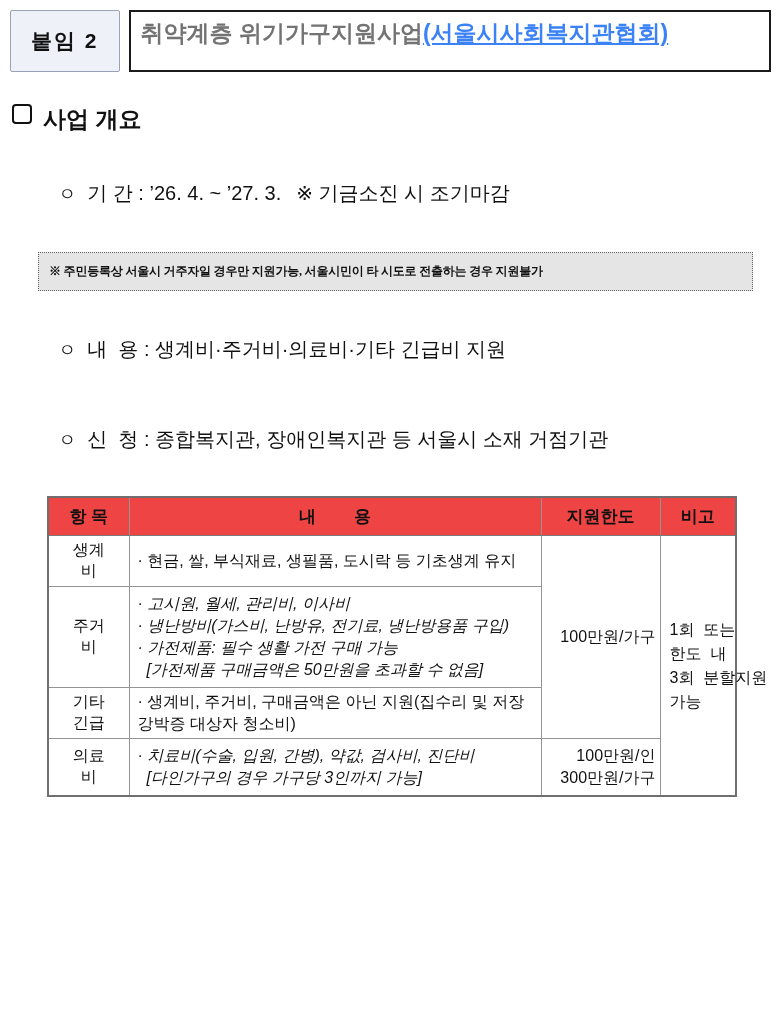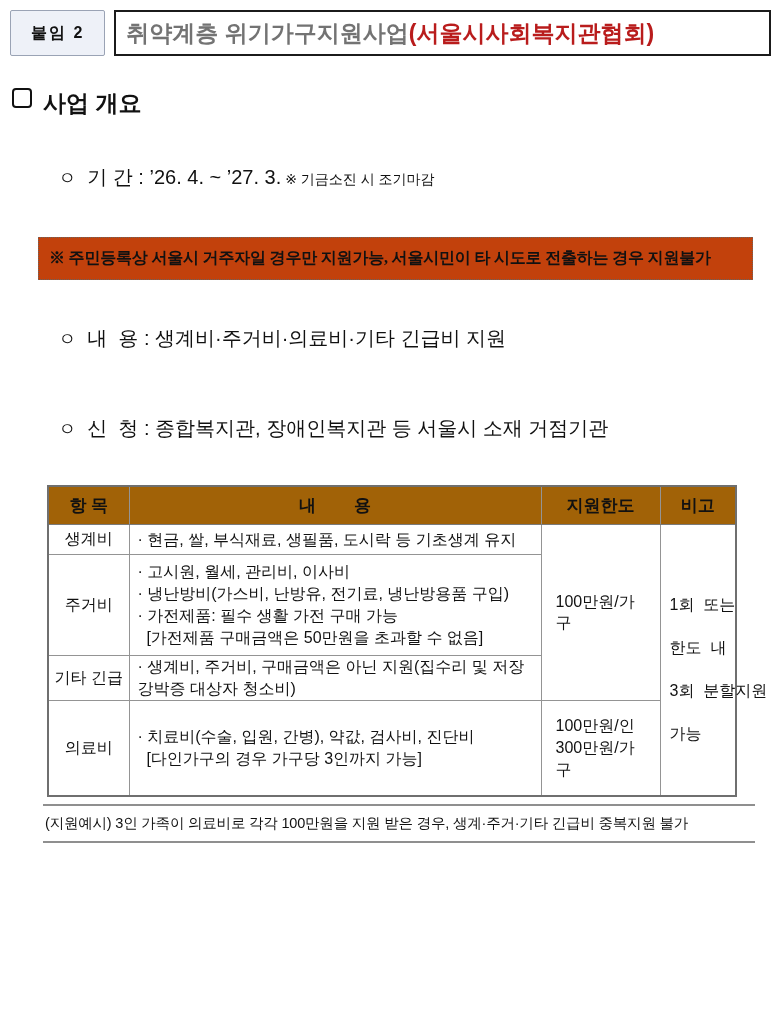--- a/index.html
+++ b/index.html
@@ -7,72 +7,72 @@
     width:779px;height:1033px;overflow:hidden;
     font-family:"Liberation Sans","DejaVu Sans",sans-serif;
     color:#111;
   }
   .page{padding:10px 8px 0 10px;box-sizing:border-box;}
 
   
   .doc-header{display:flex;align-items:stretch;gap:9px;margin-bottom:32px;}
   .tag-box{
     border:1px solid #9aa3b5;background:#eef1f8;
-    font-weight:bold;font-size:16px;letter-spacing:2px;
-    padding:8px 20px;display:flex;align-items:center;border-radius:2px;
+    font-weight:bold;font-size:21px;letter-spacing:2px;
+    padding:16px 20px;display:flex;align-items:center;border-radius:2px;
   }
   .title-box{
     flex:1;border:2px solid #1b1b1b;background:#fff;
     font-weight:bold;font-size:23px;line-height:40px;
     padding:1px 10px;white-space:nowrap;
   }
   .title-main{color:#737373;}
-  .title-org{color:#b91c1c;}
+  .title-org{color:#3b82f6;text-decoration:underline;}
 
   
   .section-heading{display:flex;align-items:flex-start;gap:11px;font-weight:bold;font-size:23px;margin:0 0 22px 2px;}
   .sq{width:16px;height:16px;border:2.5px solid #111;border-radius:4px;flex:0 0 auto;}
 
   
   .o-item{font-size:20px;margin:0 0 0 26px;white-space:pre-wrap;line-height:24px;}
   .o-bullet{font-size:18px;margin-right:11px;}
-  .o-note{font-size:14px;margin-left:4px;}
+  .o-note{font-size:20px;margin-left:15px;}
   .mb-period{margin-bottom:22px;}
   .mb-target{margin-bottom:16px;}
   .mb-apply{margin-bottom:20px;}
   .mb-content{margin-bottom:17px;}
 
   
   .residency{
     margin:0 18px 22px 28px;
-    border:1.5px dotted #666;background:#c2410c;
+    border:1.5px dotted #666;background:#e5e5e5;
     padding:10px 10px;font-family:"Liberation Serif","DejaVu Serif",serif;
-    font-size:16px;font-weight:600;letter-spacing:-0.2px;white-space:nowrap;
+    font-size:12px;font-weight:600;letter-spacing:-0.2px;white-space:nowrap;
   }
 
   
   table.support{
     border-collapse:collapse;margin-left:37px;width:688px;
     font-size:16px;table-layout:fixed;
   }
   table.support,table.support th,table.support td{border:1px solid #949494;}
   table.support{border:2px solid #6f6f6f;}
   table.support th{
-    background:#a16207;font-weight:bold;font-size:17px;
+    background:#ef4444;font-weight:bold;font-size:17px;
     padding:7px 2px;white-space:pre;border-bottom:1.5px solid #7a7a7a;
   }
   table.support td{vertical-align:middle;}
-  .item-cell{text-align:center;padding:4px 1px;font-size:16px;}
+  .item-cell{text-align:center;padding:4px 18px;font-size:16px;}
   .content-cell{padding:0 8px;}
   .content-line{white-space:pre-wrap;line-height:22px;}
-  .pad-tall{padding-top:6px;padding-bottom:6px;}
-  .limit-cell{text-align:left;padding:14px;}
+  .pad-tall{padding-top:6px;padding-bottom:6px;font-style:italic;}
+  .limit-cell{text-align:right;padding:4px;}
   .limit-line{line-height:22px;}
   .remark-cell{padding:4px 4px 4px 9px;}
-  .remark-line{line-height:24px;white-space:pre;margin-top:19px;}
+  .remark-line{line-height:24px;white-space:pre;}
 
   
   .footnote{
     margin:7px 0 0 33px;width:712px;box-sizing:border-box;
     border-top:2px solid #8f8f8f;border-bottom:2px solid #8f8f8f;
     padding:8px 2px;font-size:14.5px;white-space:nowrap;letter-spacing:-0.2px;
   }
 
   .selection-item{margin-top:17px;margin-bottom:58px;}
 </style>
@@ -161,18 +161,15 @@
         <div class="content-line">  [다인가구의 경우 가구당 3인까지 가능]</div>
       </td>
       <td class="limit-cell">
         <div class="limit-line">100만원/인</div>
         <div class="limit-line">300만원/가구</div>
       </td>
     </tr>
   </tbody>
     </table>
 
-  <div class="footnote">
-    <span>(지원예시) 3인 가족이 의료비로 각각 100만원을 지원 받은 경우, 생계·주거·기타 긴급비 중복지원 불가</span>
-  </div>
 
 
 </div>
 
 </body></html>

